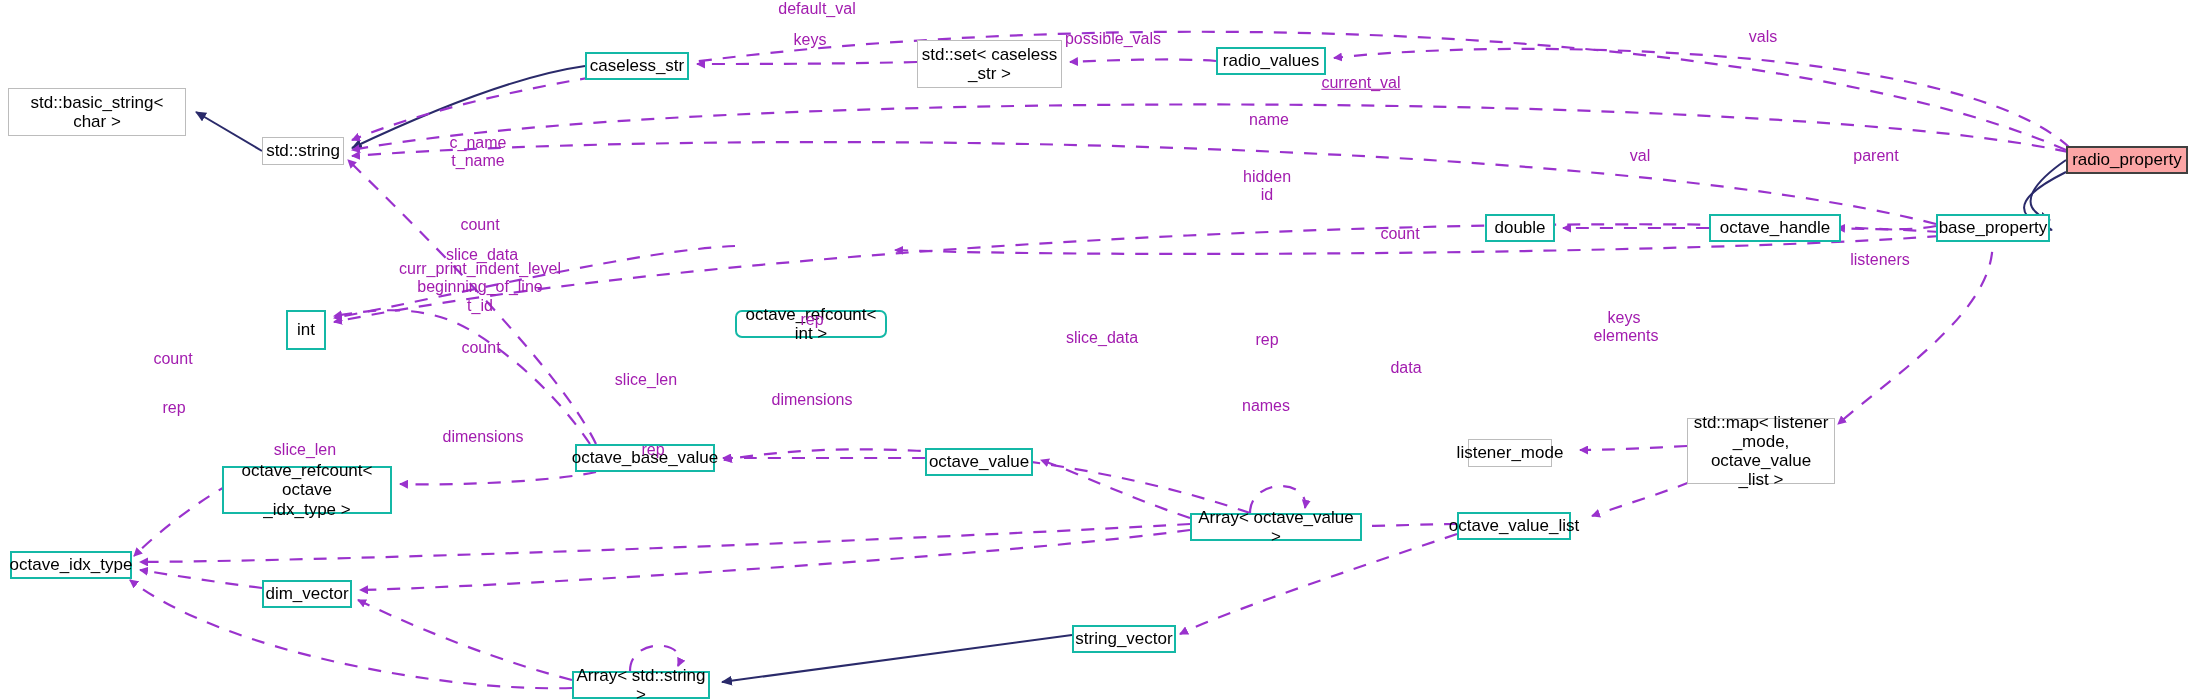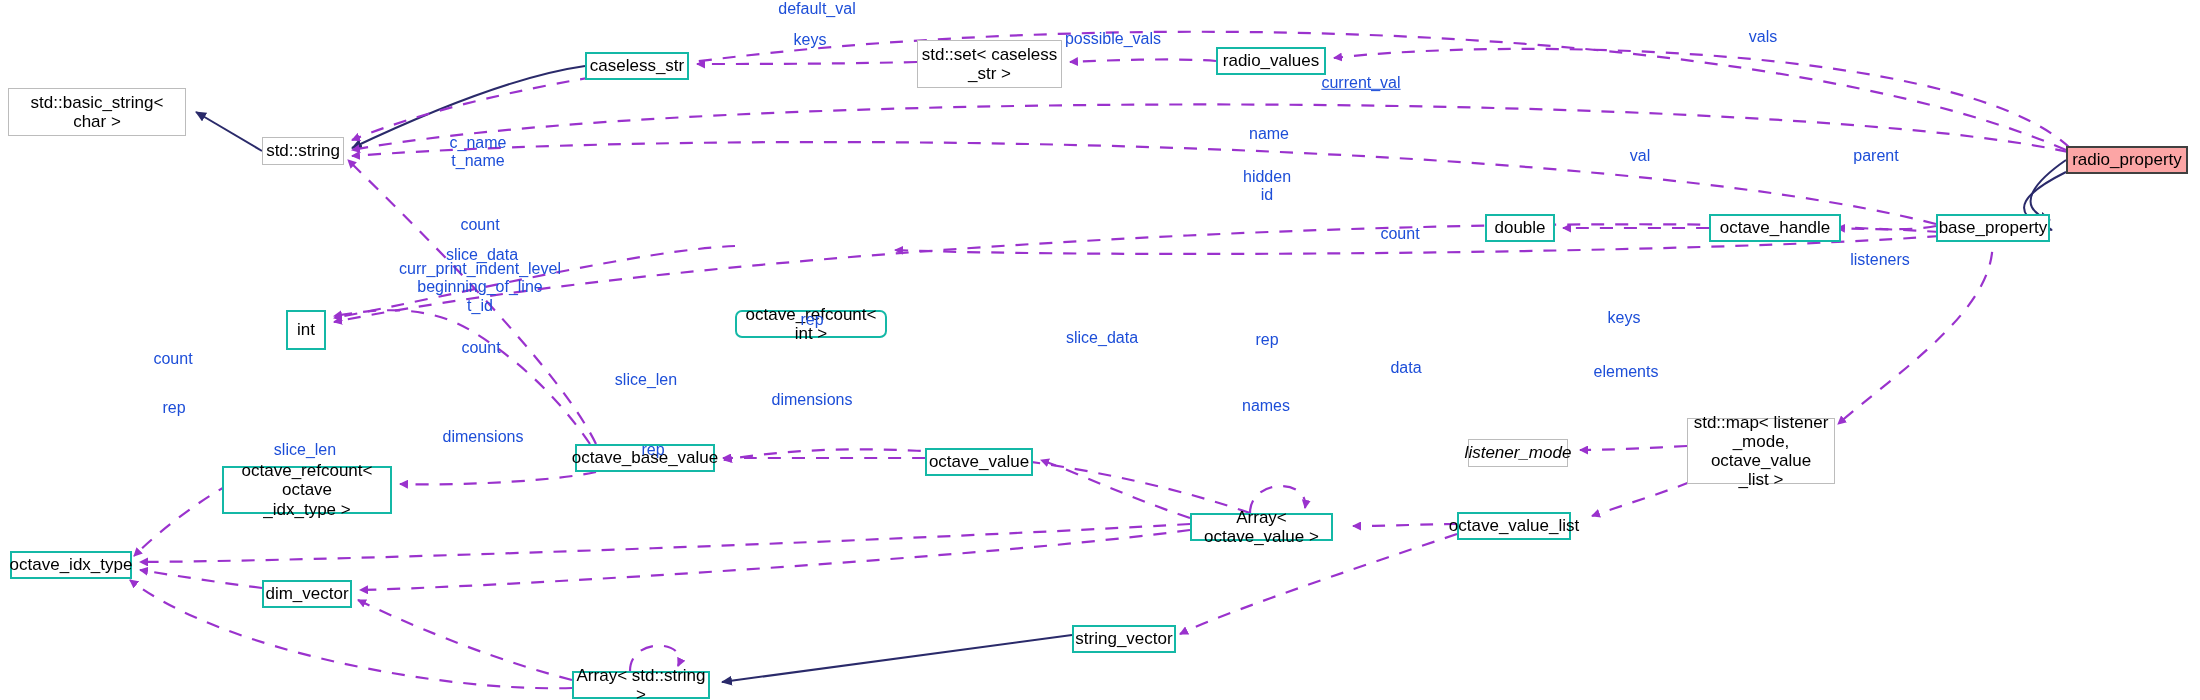--- a/index.html
+++ b/index.html
@@ -22,21 +22,21 @@
     color:#000000;
     font-size:17px;
     line-height:1.12;
     white-space:pre-line;
     z-index:5;
   }
   .node.solid{border:2px solid #14b8a6;}
   .node.current{background:#fca5a5;border:2px solid #404040;}
   .edge-label{
     position:absolute;
-    color:#1d4ed8;
+    color:#a21caf;
     font-size:16px;
     line-height:1.15;
     white-space:pre-line;
     text-align:center;
     z-index:6;
     background:transparent;
     transform:translate(-50%,-50%);
   }
 </style>
 </head>
@@ -106,54 +106,54 @@
       <div class="node current" style="left: 2066px; top: 146px; width: 122px; height: 28px;">radio_property</div>
       <div class="node solid" style="left: 1485px; top: 214px; width: 70px; height: 28px;">double</div>
       <div class="node solid" style="left: 1709px; top: 214px; width: 132px; height: 28px;">octave_handle</div>
       <div class="node solid" style="left: 1936px; top: 214px; width: 114px; height: 28px;">base_property</div>
       <div class="node solid" style="left: 286px; top: 310px; width: 40px; height: 40px;">int</div>
       <div class="node solid" style="left: 735px; top: 310px; width: 152px; height: 28px; border-radius: 7px;">octave_refcount&lt; int &gt;</div>
       <div class="node solid" style="left: 575px; top: 444px; width: 140px; height: 28px;">octave_base_value</div>
       <div class="node solid" style="left: 925px; top: 448px; width: 108px; height: 28px;">octave_value</div>
       <div class="node solid" style="left: 222px; top: 466px; width: 170px; height: 48px;">octave_refcount&lt; octave
 _idx_type &gt;</div>
-      <div class="node solid" style="left: 1190px; top: 513px; width: 143px; height: 28px;">Array&lt; octave_value &gt;</div>
-      <div class="node" style="left: 1468px; top: 439px; width: 100px; height: 28px; font-style: italic;">listener_mode</div>
+      <div class="node solid" style="left: 1190px; top: 513px; width: 172px; height: 28px;">Array&lt; octave_value &gt;</div>
+      <div class="node" style="left: 1468px; top: 439px; width: 84px; height: 28px;">listener_mode</div>
       <div class="node" style="left: 1687px; top: 418px; width: 148px; height: 66px;">std::map&lt; listener
 _mode, octave_value
 _list &gt;</div>
       <div class="node solid" style="left: 1457px; top: 512px; width: 114px; height: 28px;">octave_value_list</div>
       <div class="node solid" style="left: 10px; top: 551px; width: 122px; height: 28px;">octave_idx_type</div>
       <div class="node solid" style="left: 262px; top: 580px; width: 90px; height: 28px;">dim_vector</div>
       <div class="node solid" style="left: 1072px; top: 625px; width: 104px; height: 28px;">string_vector</div>
       <div class="node solid" style="left: 572px; top: 671px; width: 138px; height: 28px;">Array&lt; std::string &gt;</div>
     </div>
   <div id="labels">
       <div class="edge-label" style="left: 817px; top: 9px;">default_val</div>
       <div class="edge-label" style="left: 810px; top: 40px;">keys</div>
       <div class="edge-label" style="left: 1113px; top: 39px;">possible_vals</div>
       <div class="edge-label" style="left: 1763px; top: 37px;">vals</div>
       <div class="edge-label" style="left: 1361px; top: 83px; text-decoration: underline;">current_val</div>
-      <div class="edge-label" style="left: 1269px; top: 134px;">name</div>
+      <div class="edge-label" style="left: 1269px; top: 120px;">name</div>
       <div class="edge-label" style="left: 1876px; top: 156px;">parent</div>
       <div class="edge-label" style="left: 1640px; top: 156px;">val</div>
       <div class="edge-label" style="left: 478px; top: 152px;">c_name
 t_name</div>
       <div class="edge-label" style="left: 1267px; top: 186px;">hidden
 id</div>
       <div class="edge-label" style="left: 480px; top: 225px;">count</div>
       <div class="edge-label" style="left: 1400px; top: 234px;">count</div>
       <div class="edge-label" style="left: 1880px; top: 260px;">listeners</div>
       <div class="edge-label" style="left: 482px; top: 255px;">slice_data</div>
       <div class="edge-label" style="left: 480px; top: 288px;">curr_print_indent_level
 beginning_of_line
 t_id</div>
       <div class="edge-label" style="left: 812px; top: 320px;">rep</div>
       <div class="edge-label" style="left: 1624px; top: 318px;">keys</div>
-      <div class="edge-label" style="left: 1626px; top: 336px; margin-top: 36px;">elements</div>
+      <div class="edge-label" style="left: 1626px; top: 336px;">elements</div>
       <div class="edge-label" style="left: 1102px; top: 338px;">slice_data</div>
       <div class="edge-label" style="left: 1267px; top: 340px;">rep</div>
       <div class="edge-label" style="left: 173px; top: 359px;">count</div>
       <div class="edge-label" style="left: 481px; top: 348px;">count</div>
       <div class="edge-label" style="left: 1406px; top: 368px;">data</div>
       <div class="edge-label" style="left: 646px; top: 380px;">slice_len</div>
       <div class="edge-label" style="left: 812px; top: 400px;">dimensions</div>
       <div class="edge-label" style="left: 1266px; top: 406px;">names</div>
       <div class="edge-label" style="left: 174px; top: 408px;">rep</div>
       <div class="edge-label" style="left: 483px; top: 437px;">dimensions</div>

